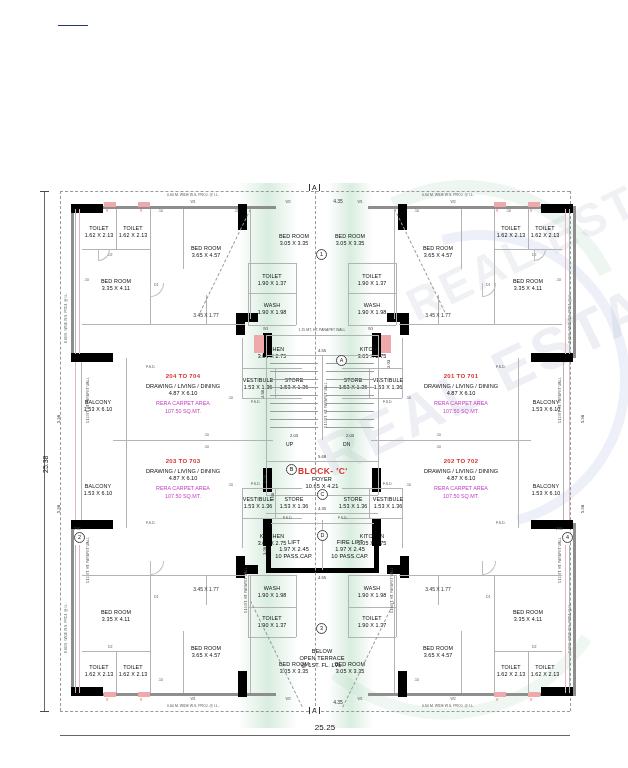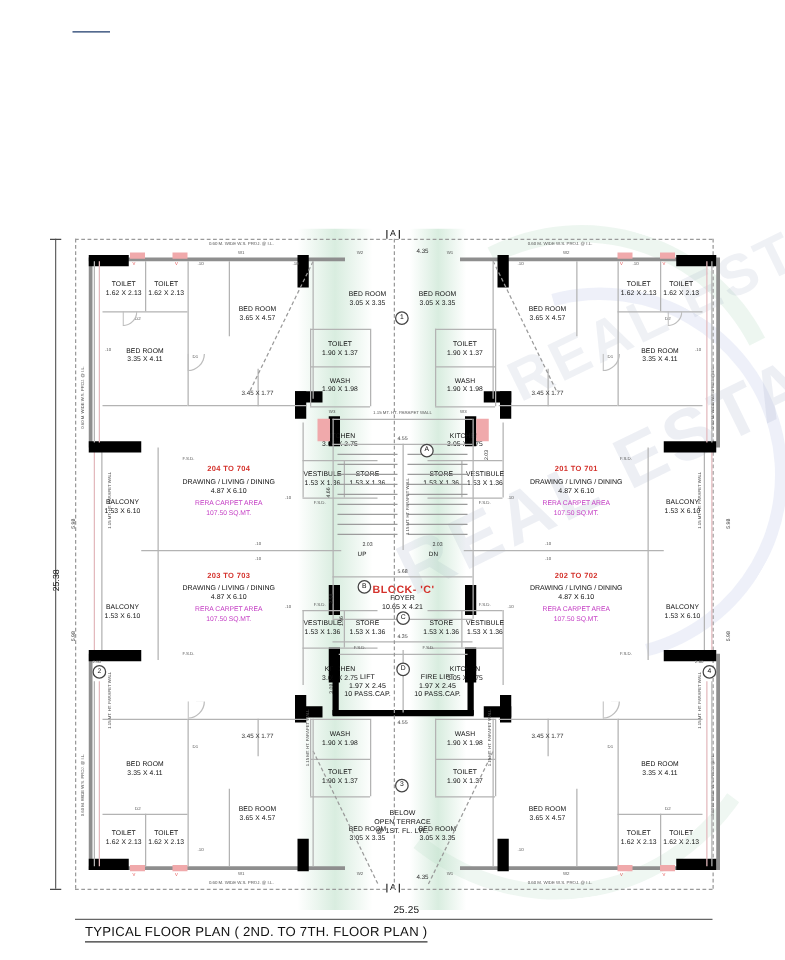--- a/index.html
+++ b/index.html
@@ -623,15 +623,14 @@
     <div class="tiny" style="left:190px;top:213px;">.10</div>
     <div class="tiny" style="left:368px;top:213px;">.10</div>
     <div class="tiny" style="left:190px;top:300px;">.10</div>
     <div class="tiny" style="left:368px;top:300px;">.10</div>
     <div class="tiny" style="left:166px;top:250px;">.10</div>
     <div class="tiny" style="left:166px;top:262px;">.10</div>
     <div class="tiny" style="left:398px;top:250px;">.10</div>
     <div class="tiny" style="left:398px;top:262px;">.10</div>
   </div>
 
-  <div id="bottom-caption">TYPICAL FLOOR PLAN ( 2ND. TO  7TH. FLOOR  PLAN )</div>
 
 </div>
 
 </body></html>

